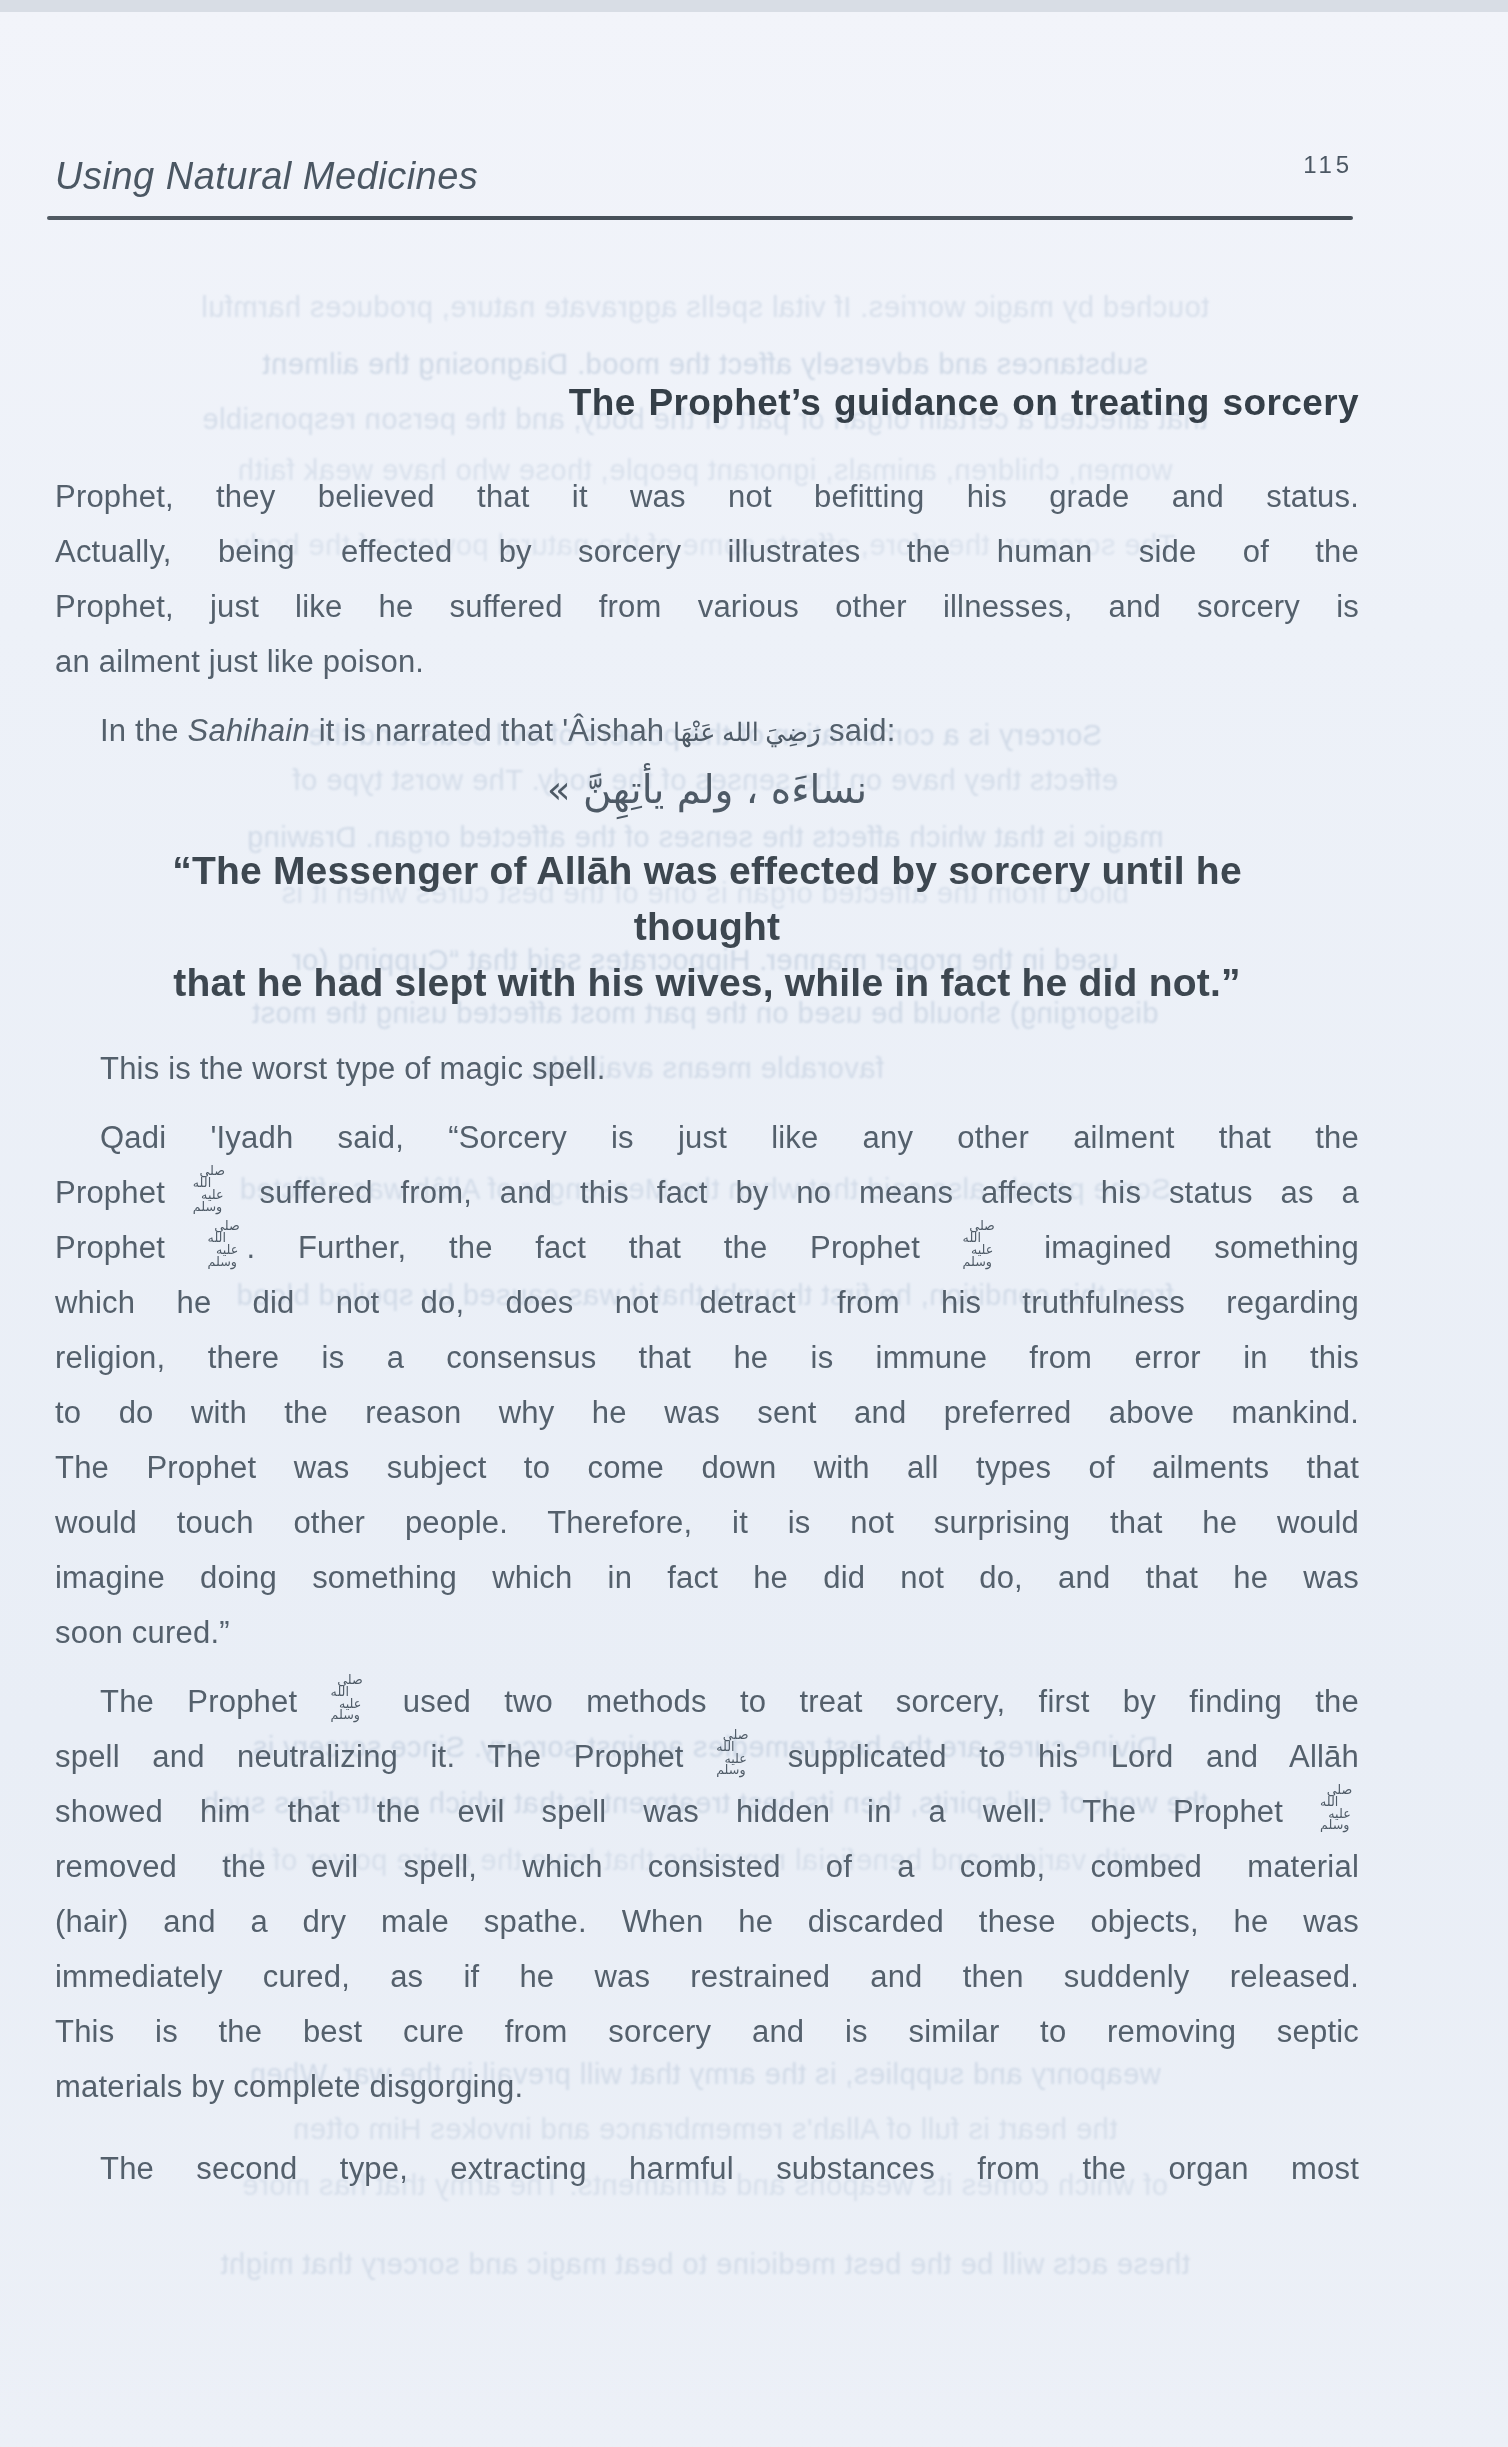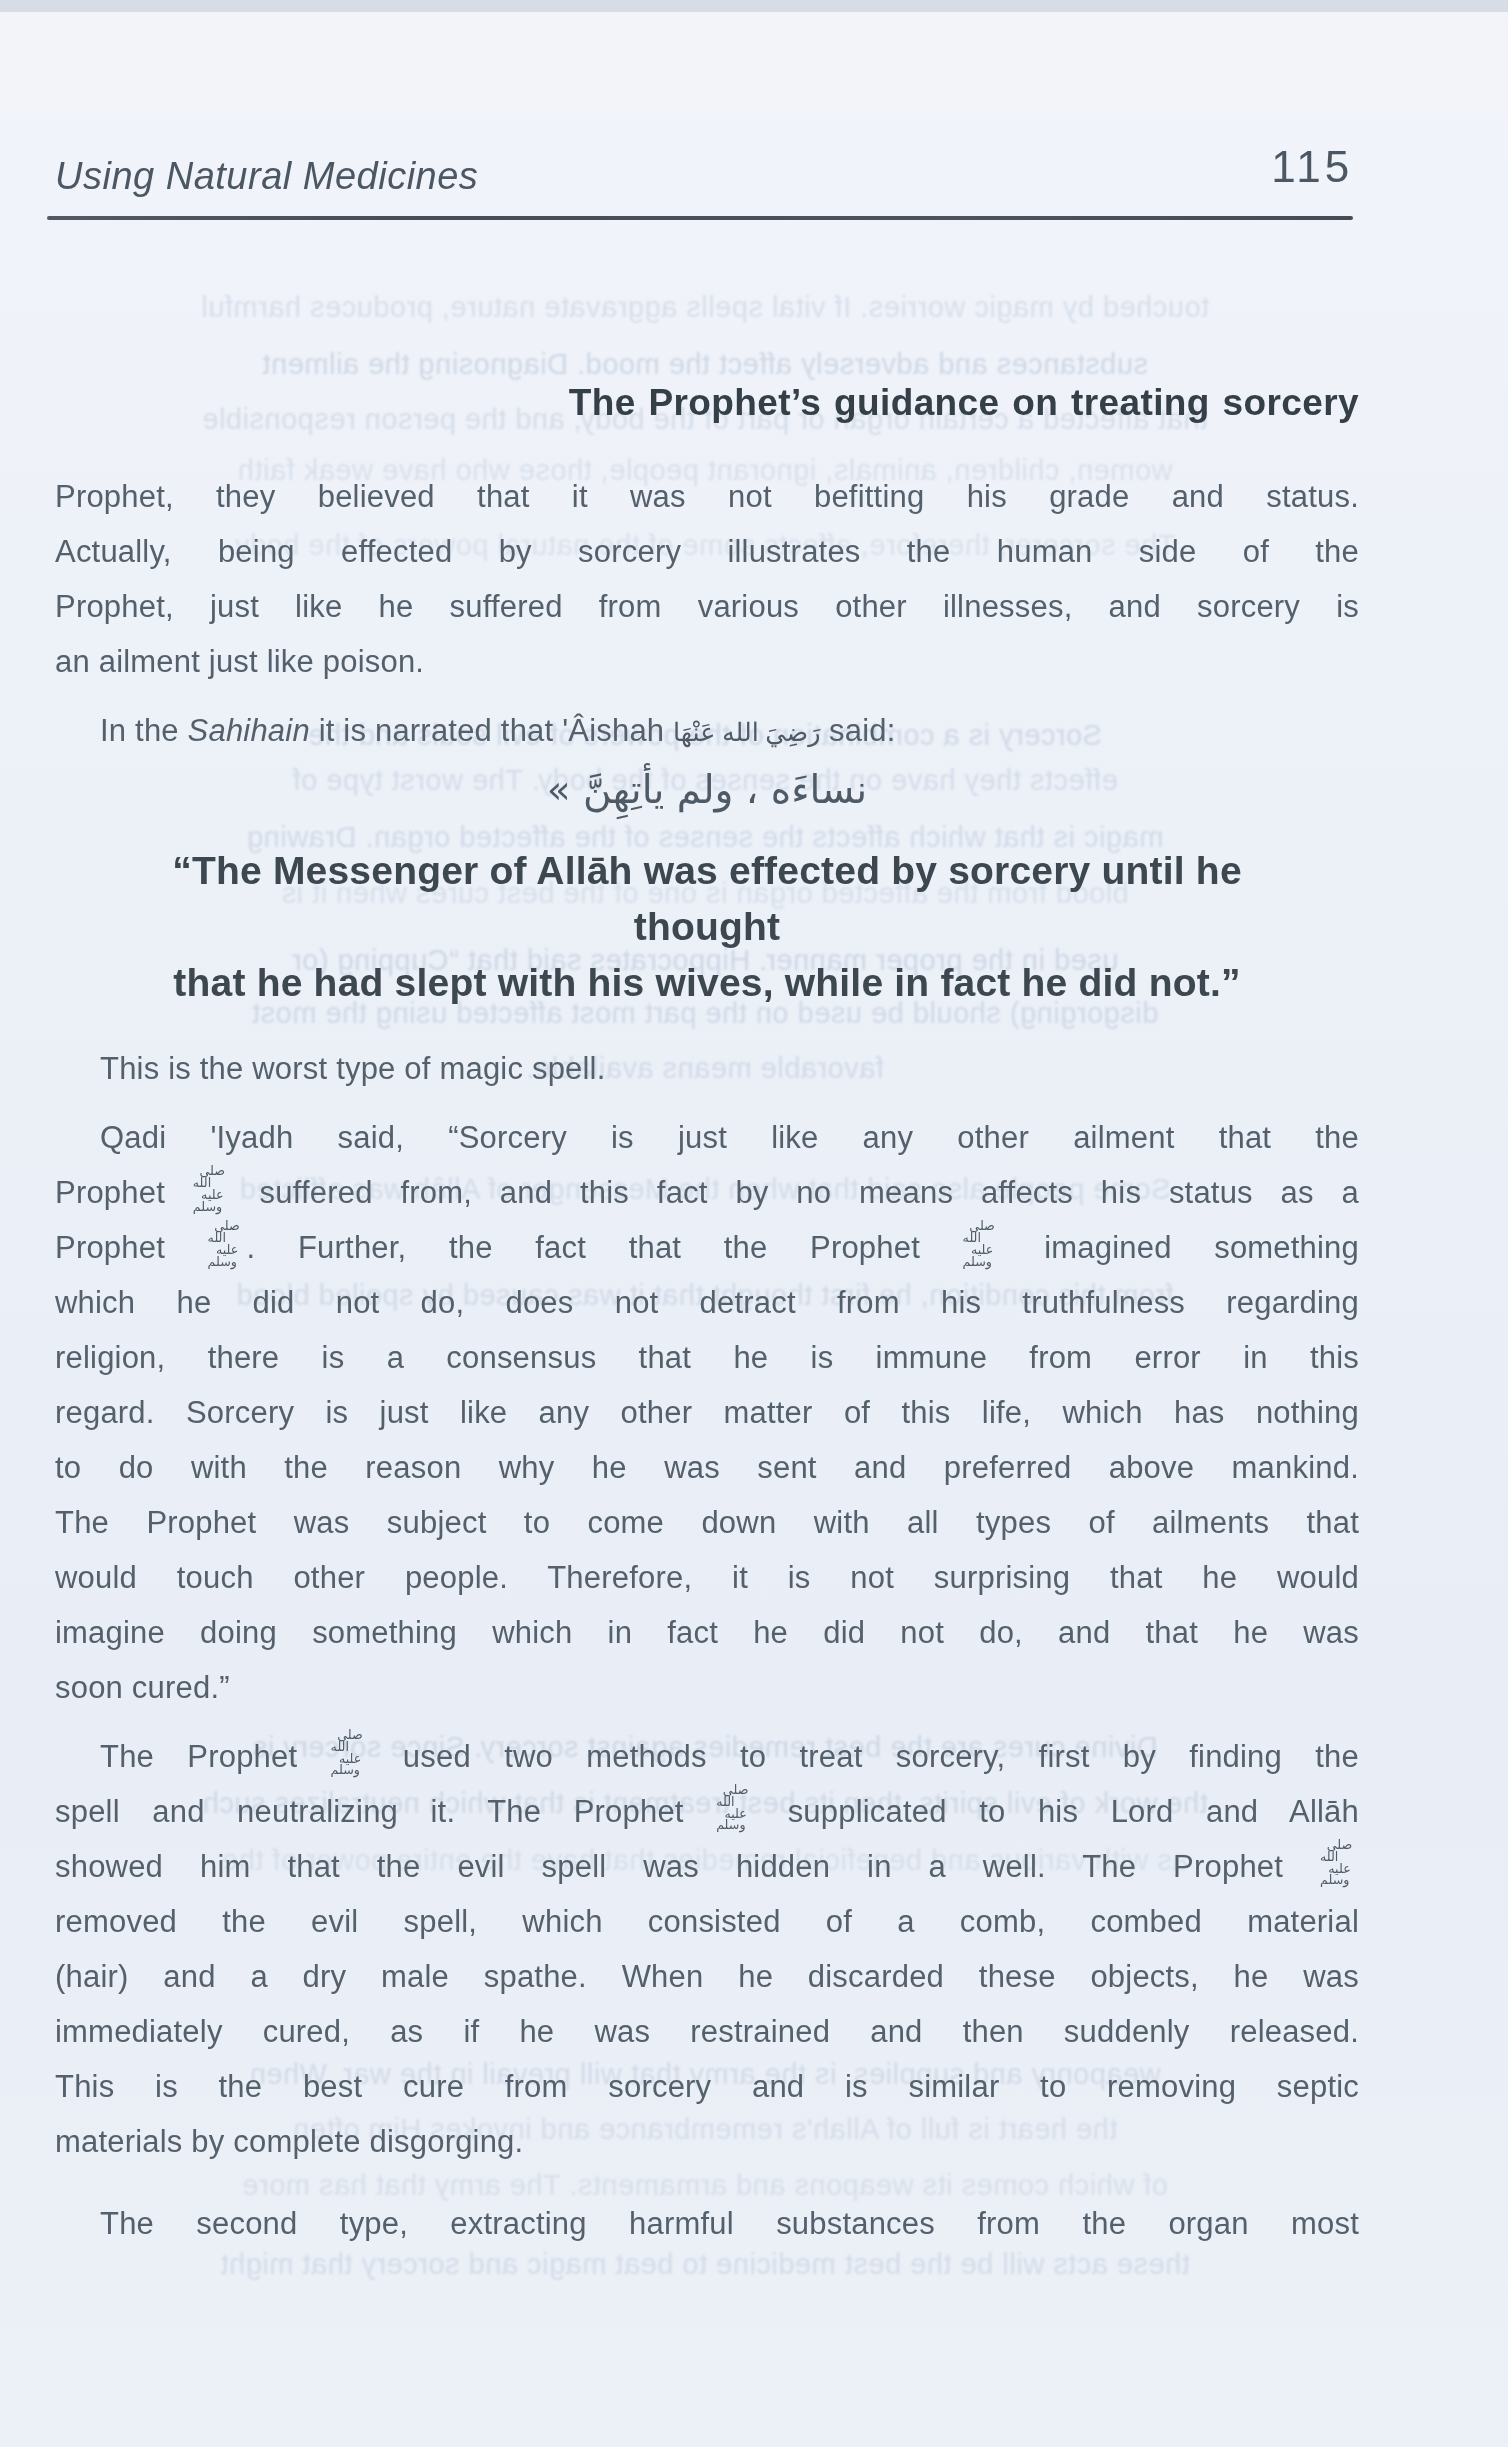--- a/index.html
+++ b/index.html
@@ -26,22 +26,22 @@
 
   
   .content { position:absolute; left:55px; top:0; width:1304px; z-index:2; }
 
   .running-title {
     position:absolute; top:143px; left:0;
     font-style:italic; font-size:38px; font-weight:400;
     color:#4b5763; letter-spacing:0.5px;
   }
   .page-number {
-    position:absolute; top:130px; right:5.9px;
-    font-size:44px; color:#4b5763; letter-spacing:3.9px;
+    position:absolute; top:139px; right:5.9px;
+    font-size:24px; color:#4b5763; letter-spacing:3.9px;
   }
   .header-rule {
     position:absolute; top:204px; left:-7.8px; width:1306px; height:3.9px;
     background:linear-gradient(90deg,#515a63,#454e57 30%,#4b545d 70%,#444d56);
     border-radius:2px;
   }
 
   .section-title {
     position:absolute; top:370px; left:0; width:100%;
     margin:0; text-align:right;
@@ -145,21 +145,20 @@
         </div>
 
       <div class="para single p-worst jline last">This is the worst type of magic spell.</div>
 
       <div class="para p-qadi">
           <div class="jline fill ind">Qadi 'Iyadh said, “Sorcery is just like any other ailment that the</div>
           <div class="jline fill">Prophet <span class="pbuh">صلى الله<br>عليه وسلم</span> suffered from, and this fact by no means affects his status as a</div>
           <div class="jline fill">Prophet <span class="pbuh">صلى الله<br>عليه وسلم</span>. Further, the fact that the Prophet <span class="pbuh">صلى الله<br>عليه وسلم</span> imagined something</div>
           <div class="jline fill">which he did not do, does not detract from his truthfulness regarding</div>
           <div class="jline fill">religion, there is a consensus that he is immune from error in this</div>
-          <div class="jline fill">regard. Sorcery is just like any other matter of this life, which has nothing</div>
           <div class="jline fill">to do with the reason why he was sent and preferred above mankind.</div>
           <div class="jline fill">The Prophet was subject to come down with all types of ailments that</div>
           <div class="jline fill">would touch other people. Therefore, it is not surprising that he would</div>
           <div class="jline fill">imagine doing something which in fact he did not do, and that he was</div>
           <div class="jline last">soon cured.”</div>
         </div>
 
       <div class="para p-methods">
           <div class="jline fill ind">The Prophet <span class="pbuh">صلى الله<br>عليه وسلم</span> used two methods to treat sorcery, first by finding the</div>
           <div class="jline fill">spell and neutralizing it. The Prophet <span class="pbuh">صلى الله<br>عليه وسلم</span> supplicated to his Lord and Allāh</div>

